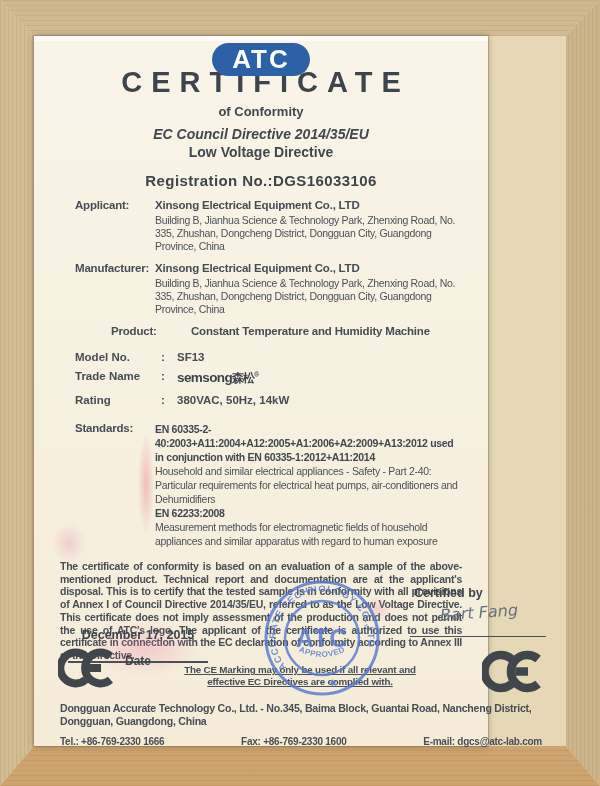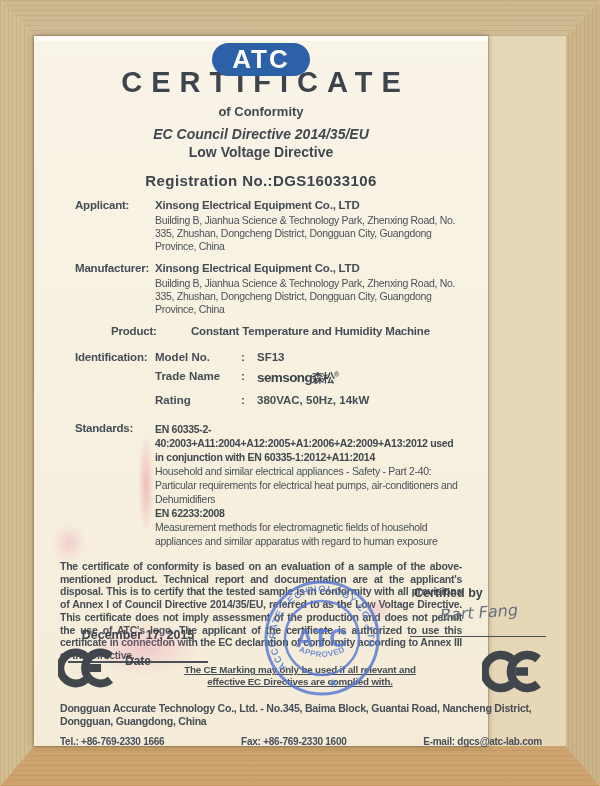--- a/index.html
+++ b/index.html
@@ -152,21 +152,20 @@
           <div class="addr">Building B, Jianhua Science &amp; Technology Park, Zhenxing Road, No. 335, Zhushan, Dongcheng District, Dongguan City, Guangdong Province, China</div>
         </div>
       </div>
       <div class="row prod">
         <div class="lbl">Product:</div>
         <div class="val">
           <div class="name">Constant Temperature and Humidity Machine</div>
         </div>
       </div>
       <div class="row">
-        <div class="lbl">Identification:</div>
         <div class="val">
           <div class="id-row">
             <span class="id-key">Model No.</span>
             <span class="id-sep">:</span>
             <span>SF13</span>
           </div>
           <div class="id-row">
             <span class="id-key">Trade Name</span>
             <span class="id-sep">:</span>
             <span><span class="brand">semsong</span><span class="brand brand-cjk">森松</span><span class="brand-reg">®</span></span>

